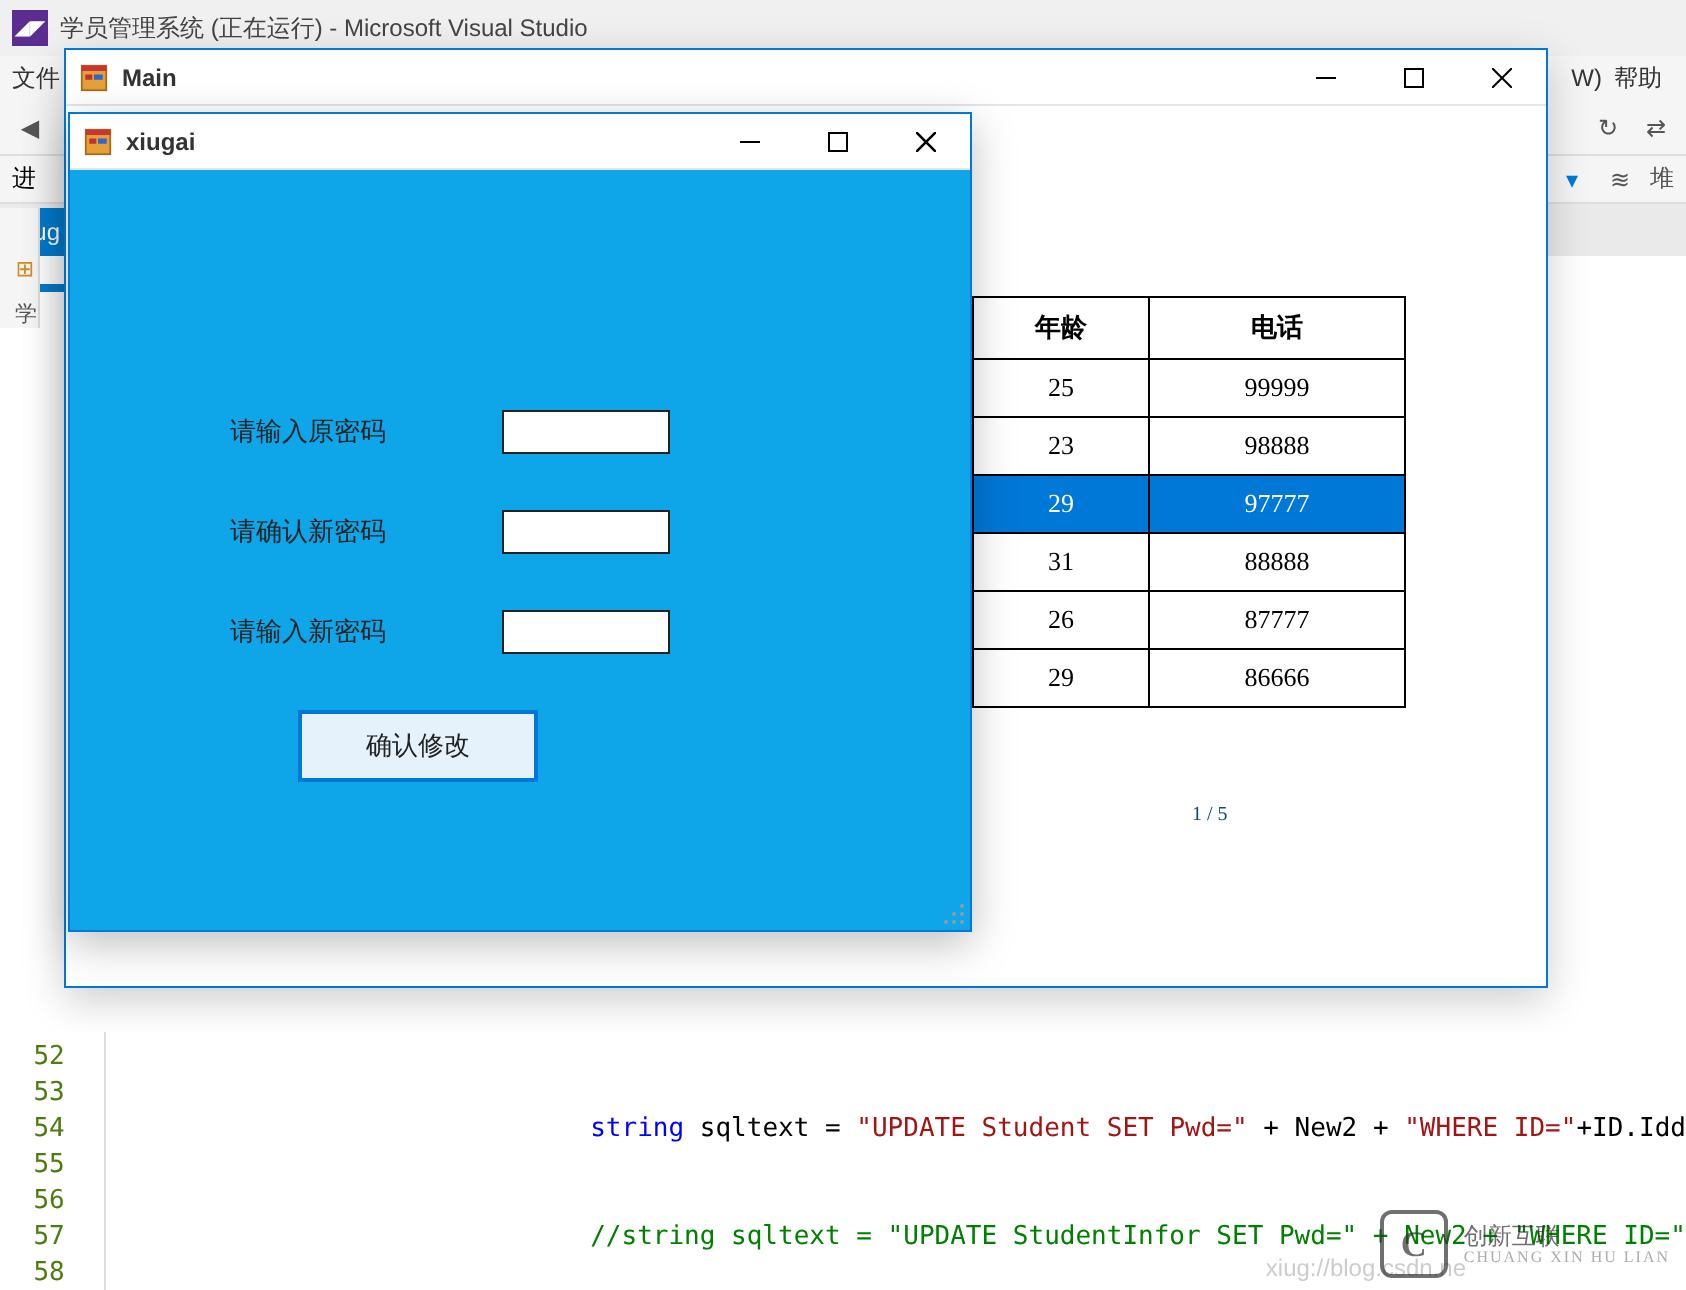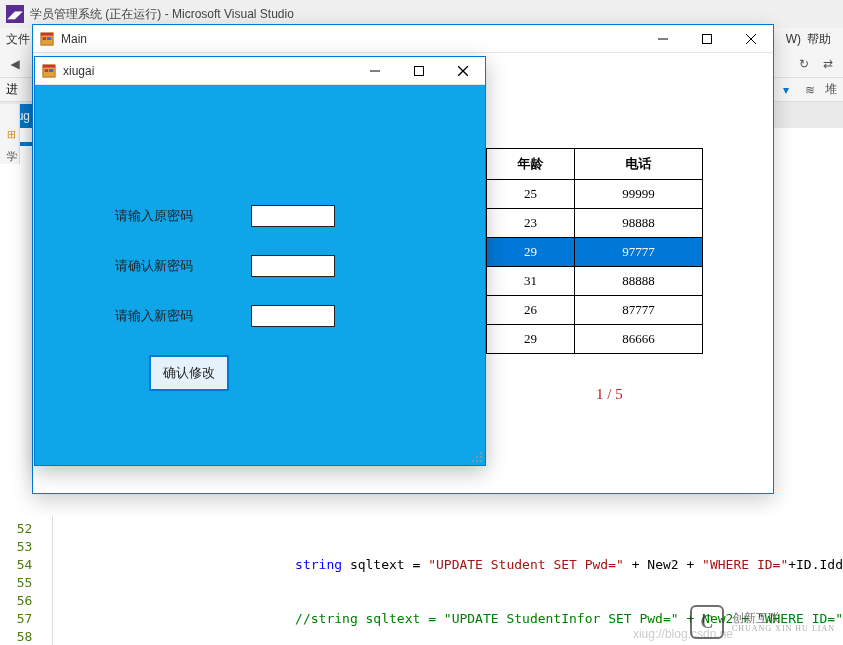--- a/index.html
+++ b/index.html
@@ -94,20 +94,21 @@
       box-shadow: 0 6px 20px rgba(0,0,0,0.2);
     }
     .win-titlebar {
       height: 28px;
       background: #fff;
       display: flex;
       align-items: center;
       padding-left: 6px;
       color: #333;
       border-bottom: 1px solid #e5e5e5;
+      font-weight: bold;
     }
     .win-icon {
       width: 16px; height: 16px;
       display:inline-flex;align-items:center;justify-content:center;
       margin-right: 6px;
     }
     .win-form-icon svg { width:14px;height:14px;}
     .win-controls {
       margin-left: auto;
       display: flex;
@@ -148,21 +149,21 @@
     }
     .form-input {
       width: 84px;
       height: 22px;
       border: 1px solid #222;
       background: #fff;
     }
     .confirm-btn {
       margin-left: 34px;
       margin-top: 8px;
-      width: 80px;
+      width: 120px;
       height: 36px;
       border: 2px solid #0078d7;
       background: #e5f1fb;
       display: flex;
       align-items: center;
       justify-content: center;
       font-family: "SimSun", serif;
       font-size: 13px;
     }
     .resize-grip {
@@ -188,25 +189,25 @@
     .data-table th:nth-child(1), .data-table td:nth-child(1) { width: 88px; }
     .data-table th:nth-child(2), .data-table td:nth-child(2) { width: 128px; }
     .data-table th { font-weight: bold; }
     .data-table tr.selected td {
       background: #0078d7;
       color: #fff;
       border-color: #000;
     }
     .pager {
       position: absolute;
-      top: 386px;
+      top: 402px;
       left: 596px;
       font-family: "SimSun", serif;
-      font-size: 15px;
-      color: #b91c1c;
+      font-size: 10px;
+      color: #0c4a6e;
     }
     
     .code-area {
       position: absolute;
       top: 516px;
       left: 0;
       width: 843px;
       height: 130px;
       font-family: "NSimSun","Consolas", monospace;
       font-size: 13px;

